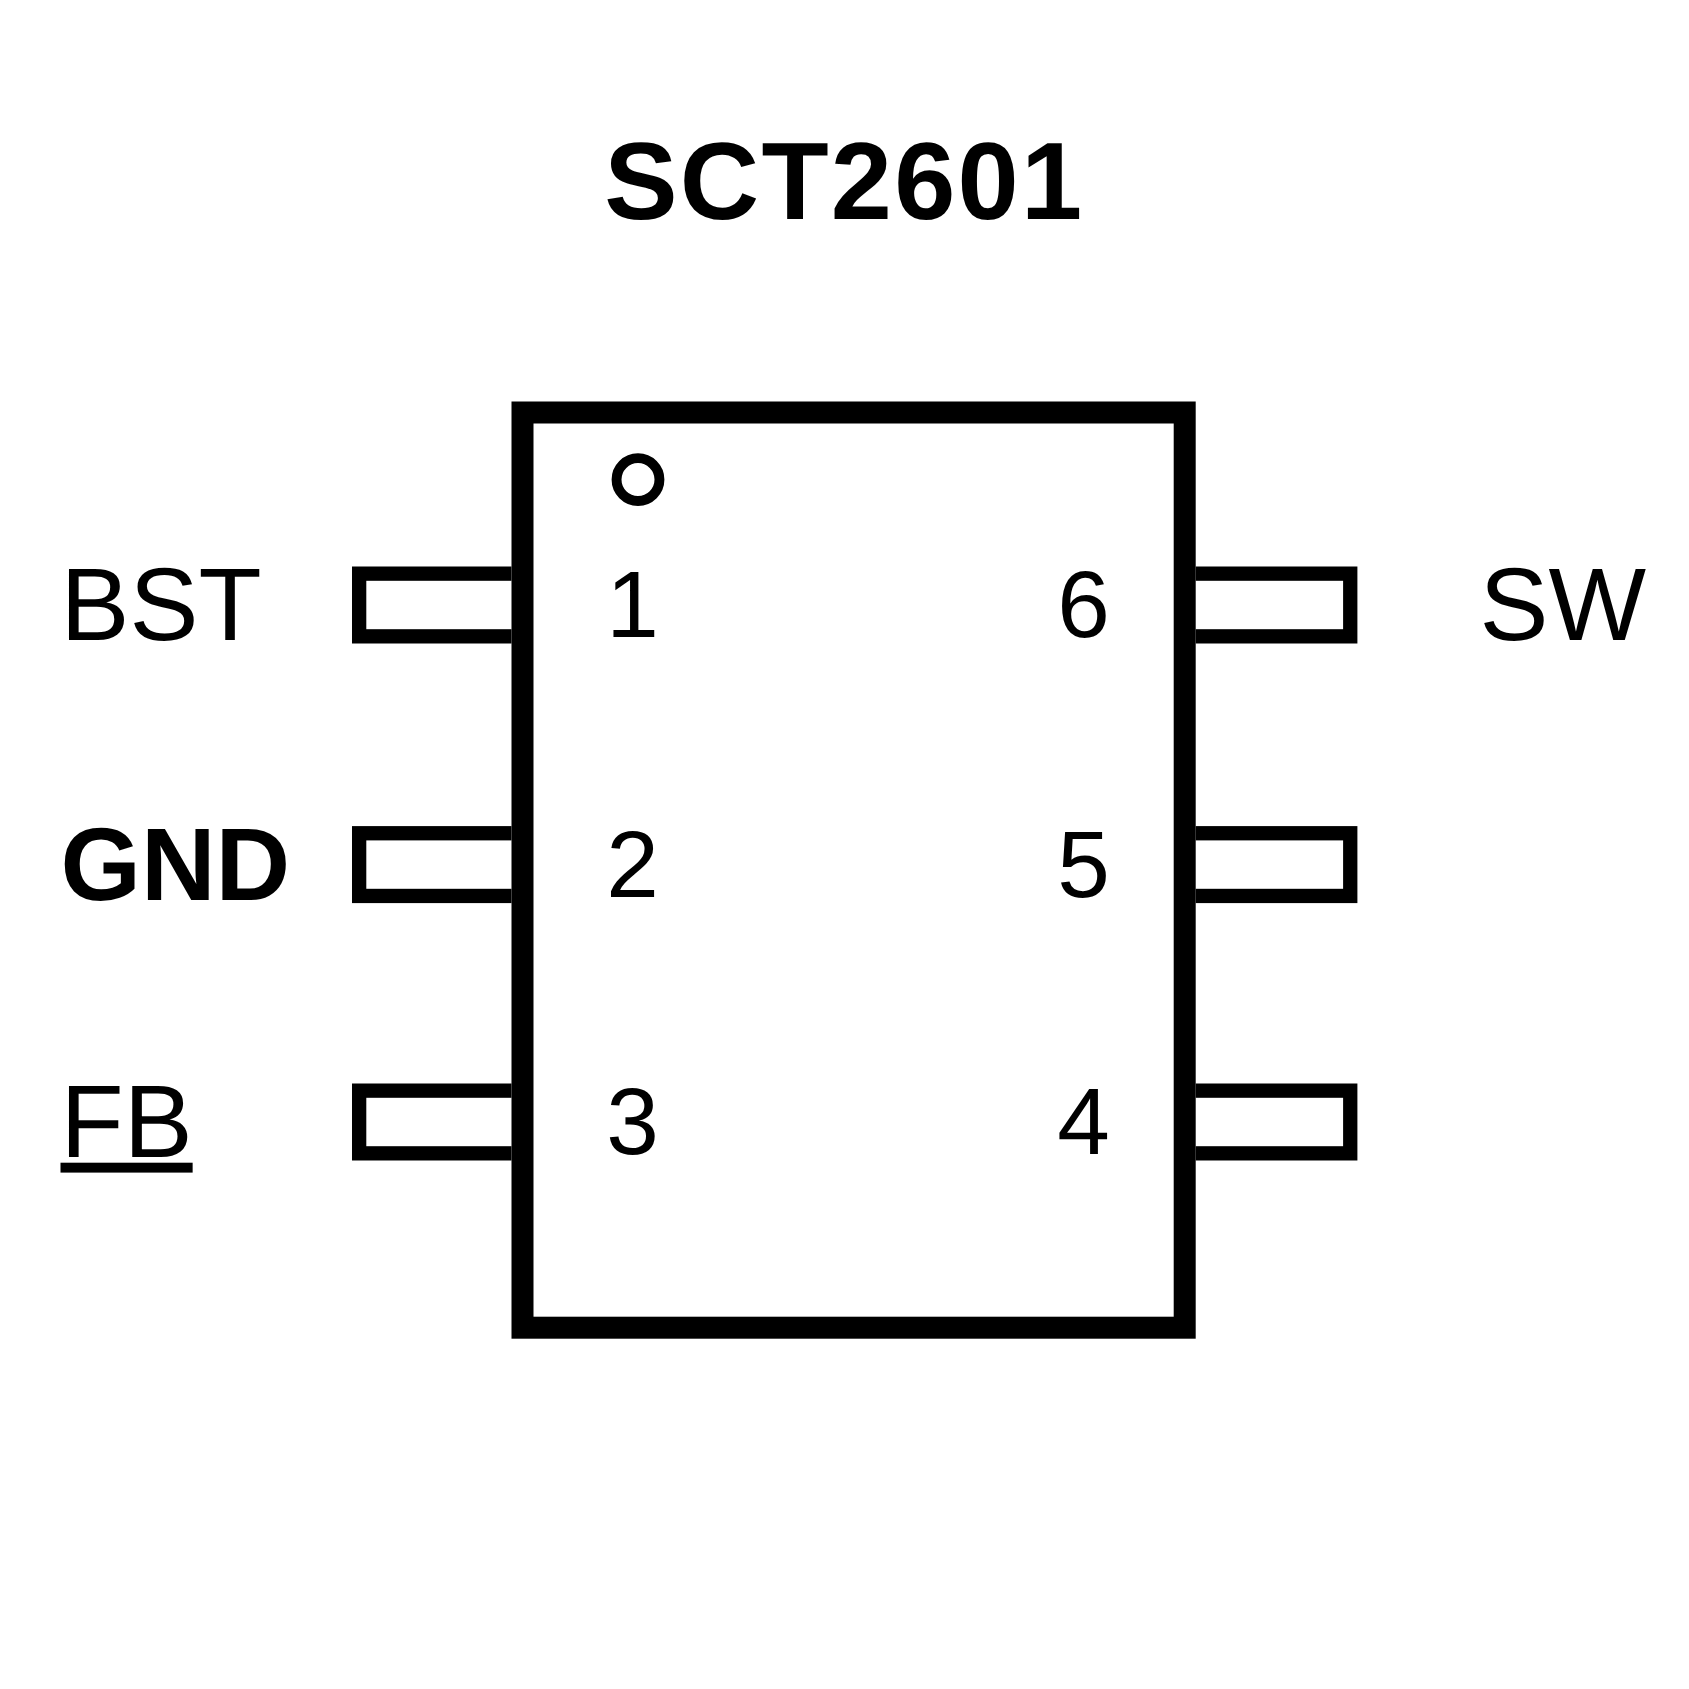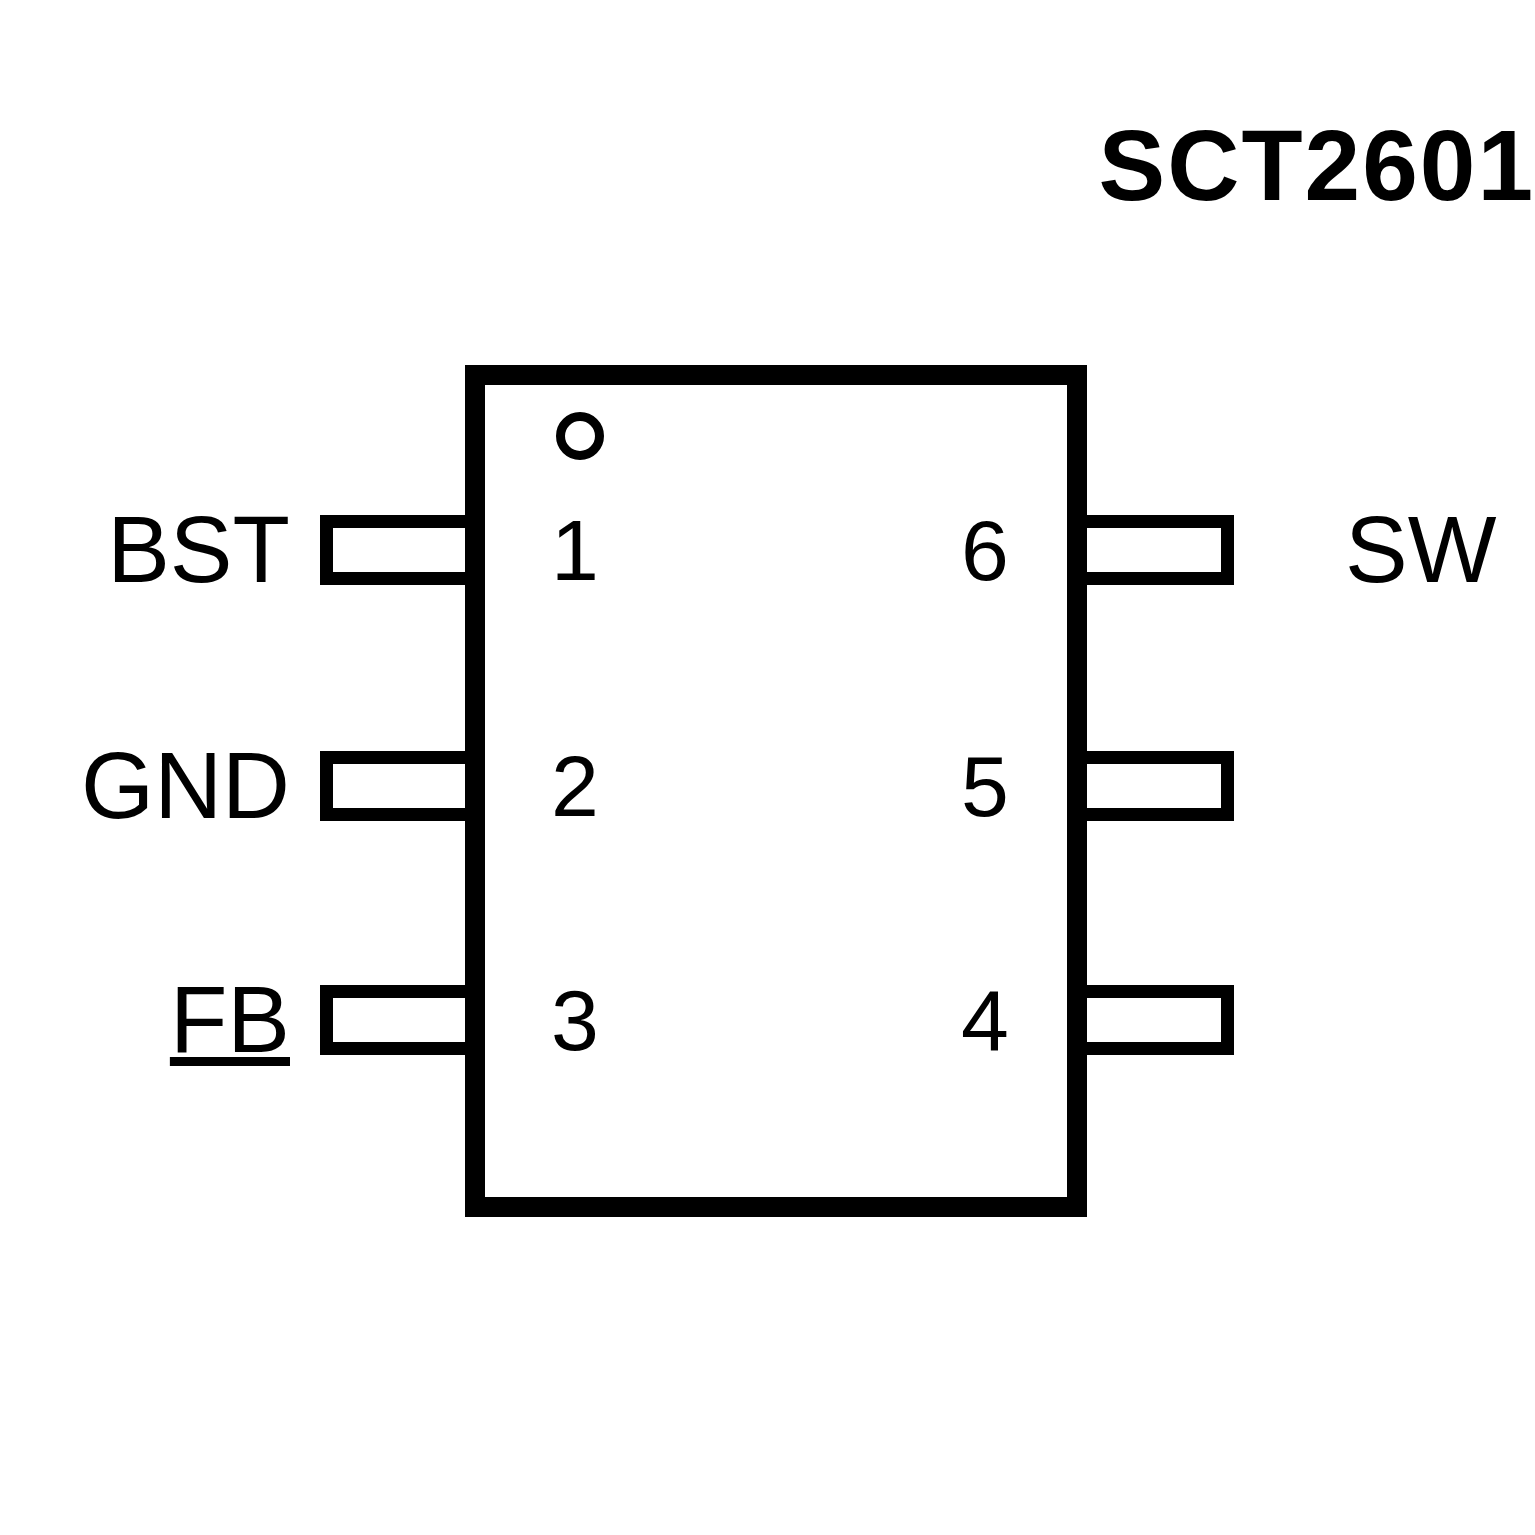--- a/index.html
+++ b/index.html
@@ -14,21 +14,21 @@
     background: #ffffff;
     font-family: "Liberation Sans", sans-serif;
     color: #000000;
     overflow: hidden;
   }
   .diagram-title {
     position: absolute;
     top: 108px;
     left: 0;
     width: 100%;
-    text-align: right;
+    text-align: center;
     font-size: 100px;
     font-weight: 700;
     letter-spacing: 2px;
     color: #000000;
   }
   .chip-body {
     position: absolute;
     left: 465px;
     top: 365px;
     width: 622px;
@@ -82,24 +82,24 @@
   .pin-number.row3 { top: 970px; }
 
   .pin-label {
     position: absolute;
     height: 100px;
     line-height: 100px;
     font-size: 94px;
     color: #000000;
     white-space: nowrap;
   }
-  .pin-label.left  { left: 55px;   width: 235px; text-align: right; }
+  .pin-label.left  { left: 55px;   width: 235px; text-align: left; }
   .pin-label.right { left: 1345px; width: 250px; text-align: left; }
   .pin-label.row1 { top: 500px; }
-  .pin-label.row2 { top: 736px; }
+  .pin-label.row2 { top: 736px; font-weight: bold; }
   .pin-label.row3 { top: 970px; text-decoration: underline; }
 </style>
 </head>
 <body>
 
 <div class="canvas">
 
   <div class="diagram-title">SCT2601</div>
 
   <div class="chip-body"></div>

